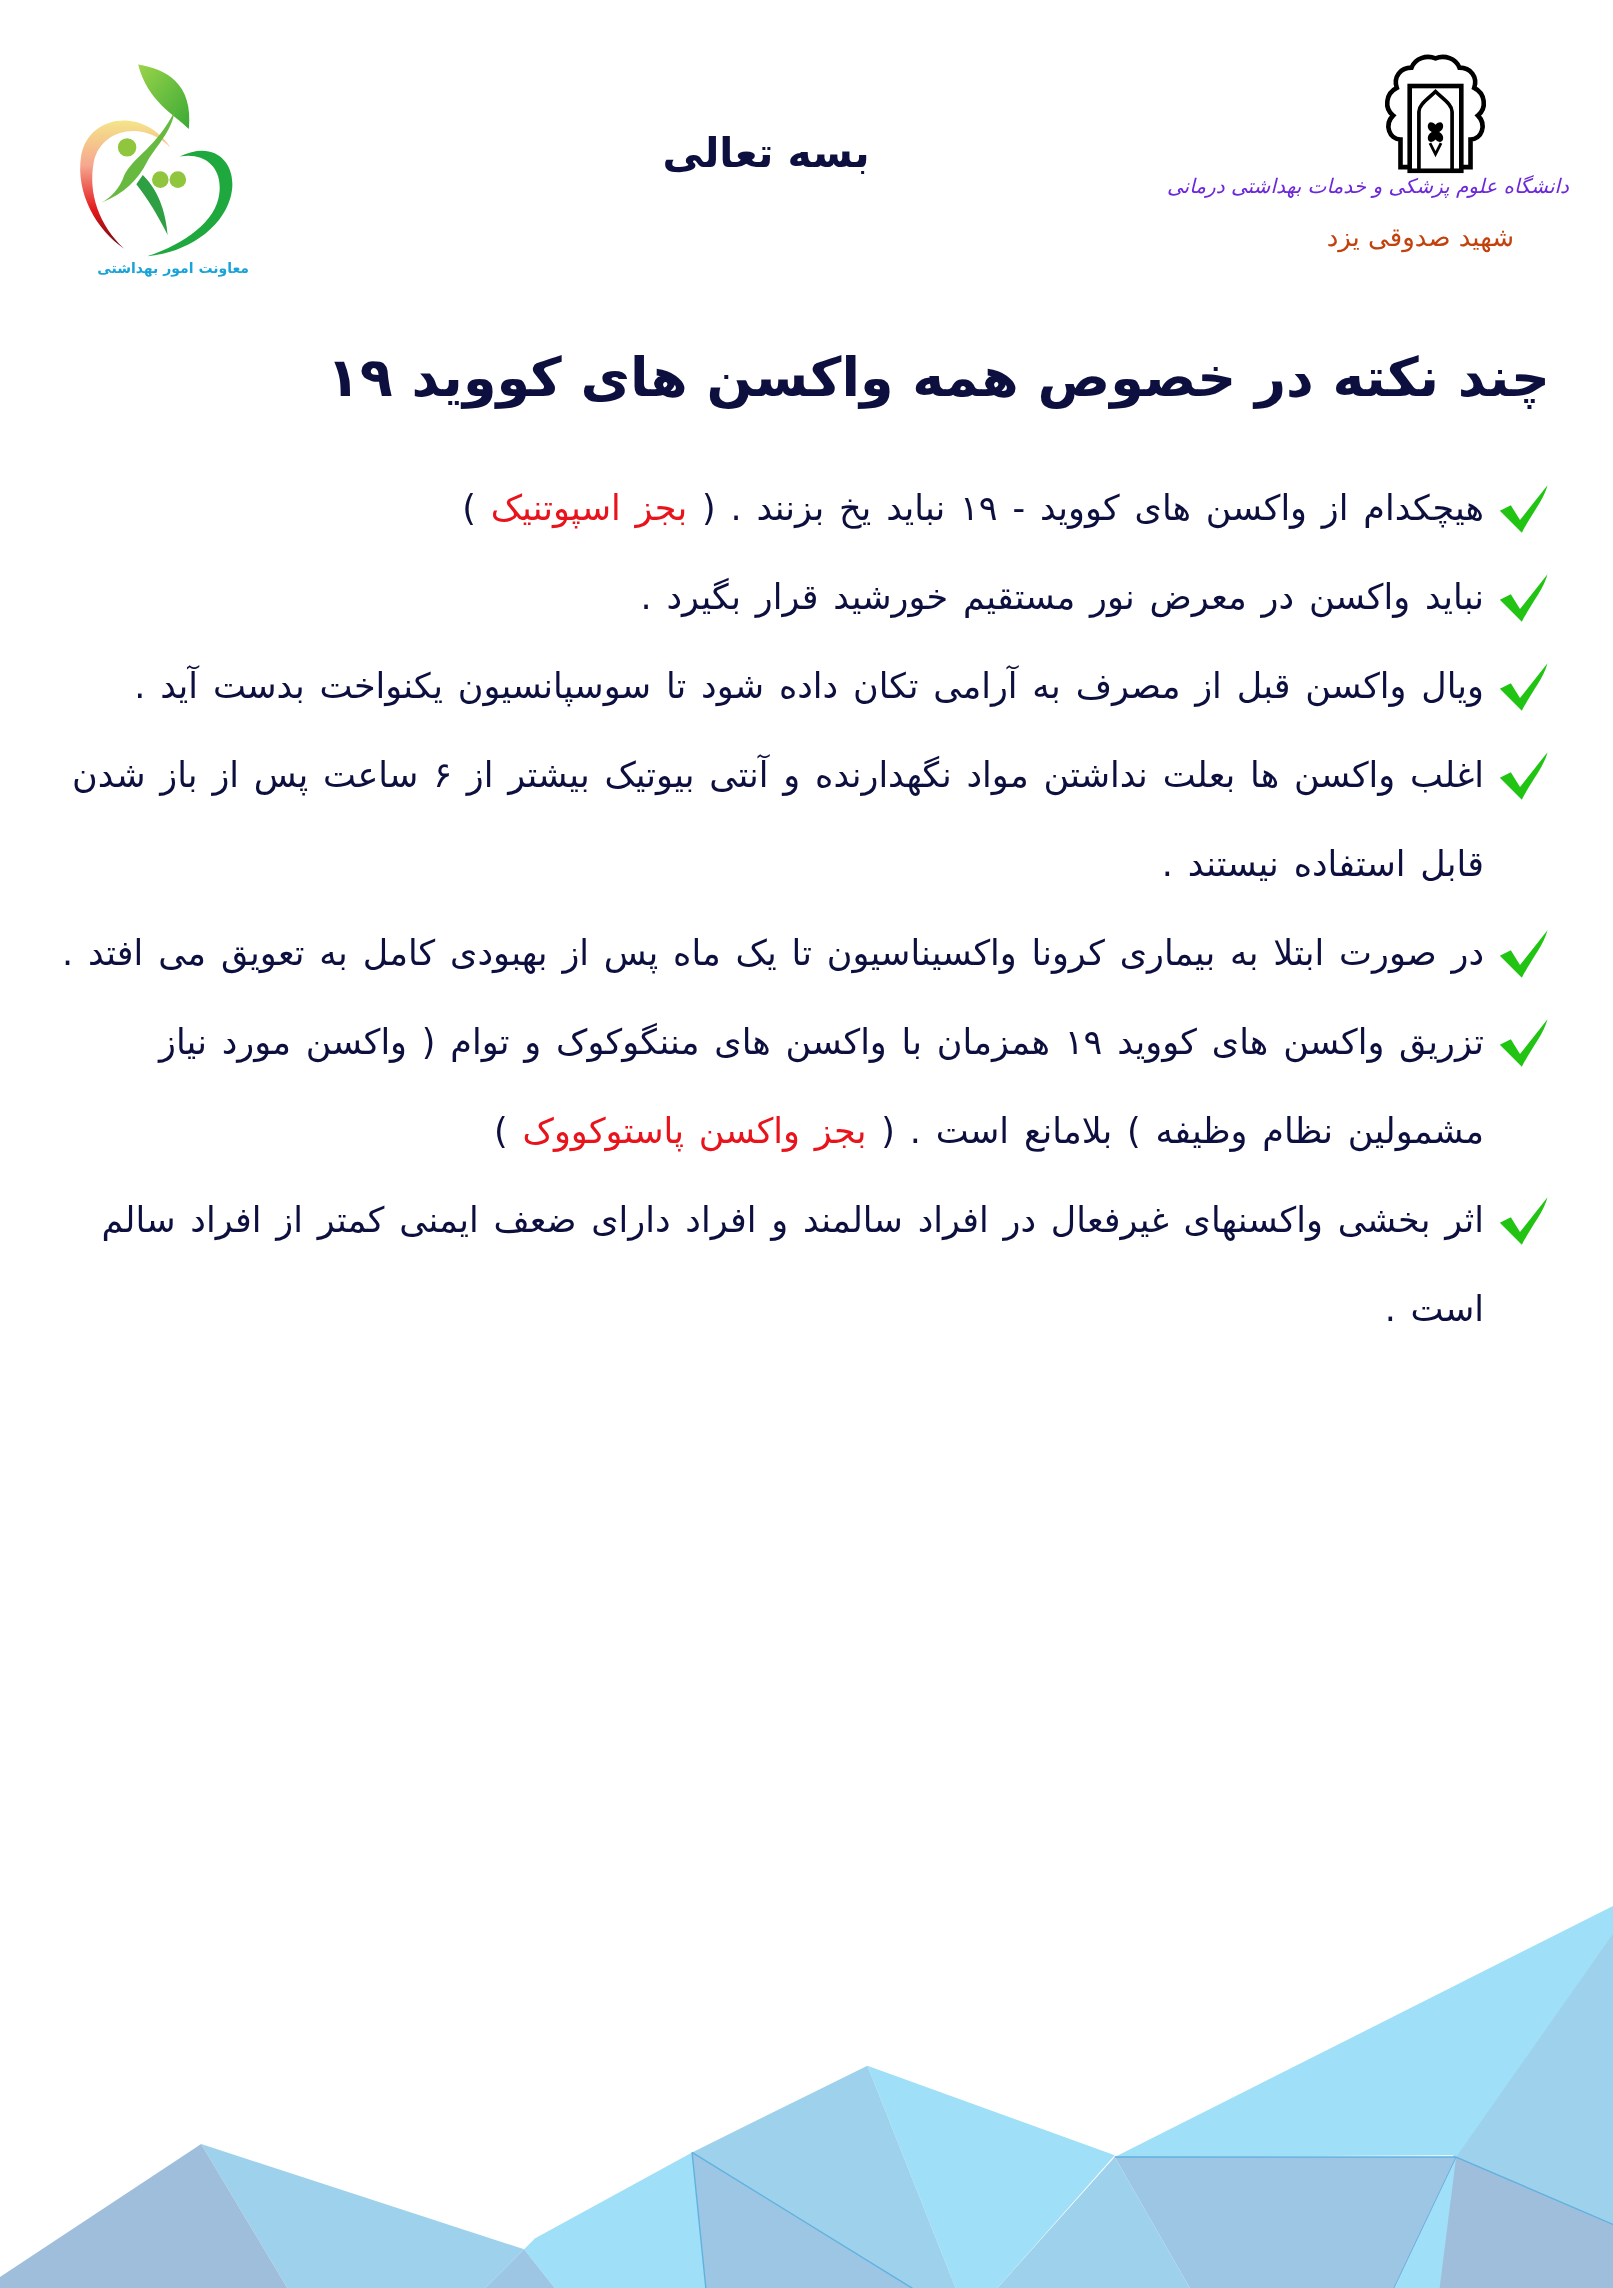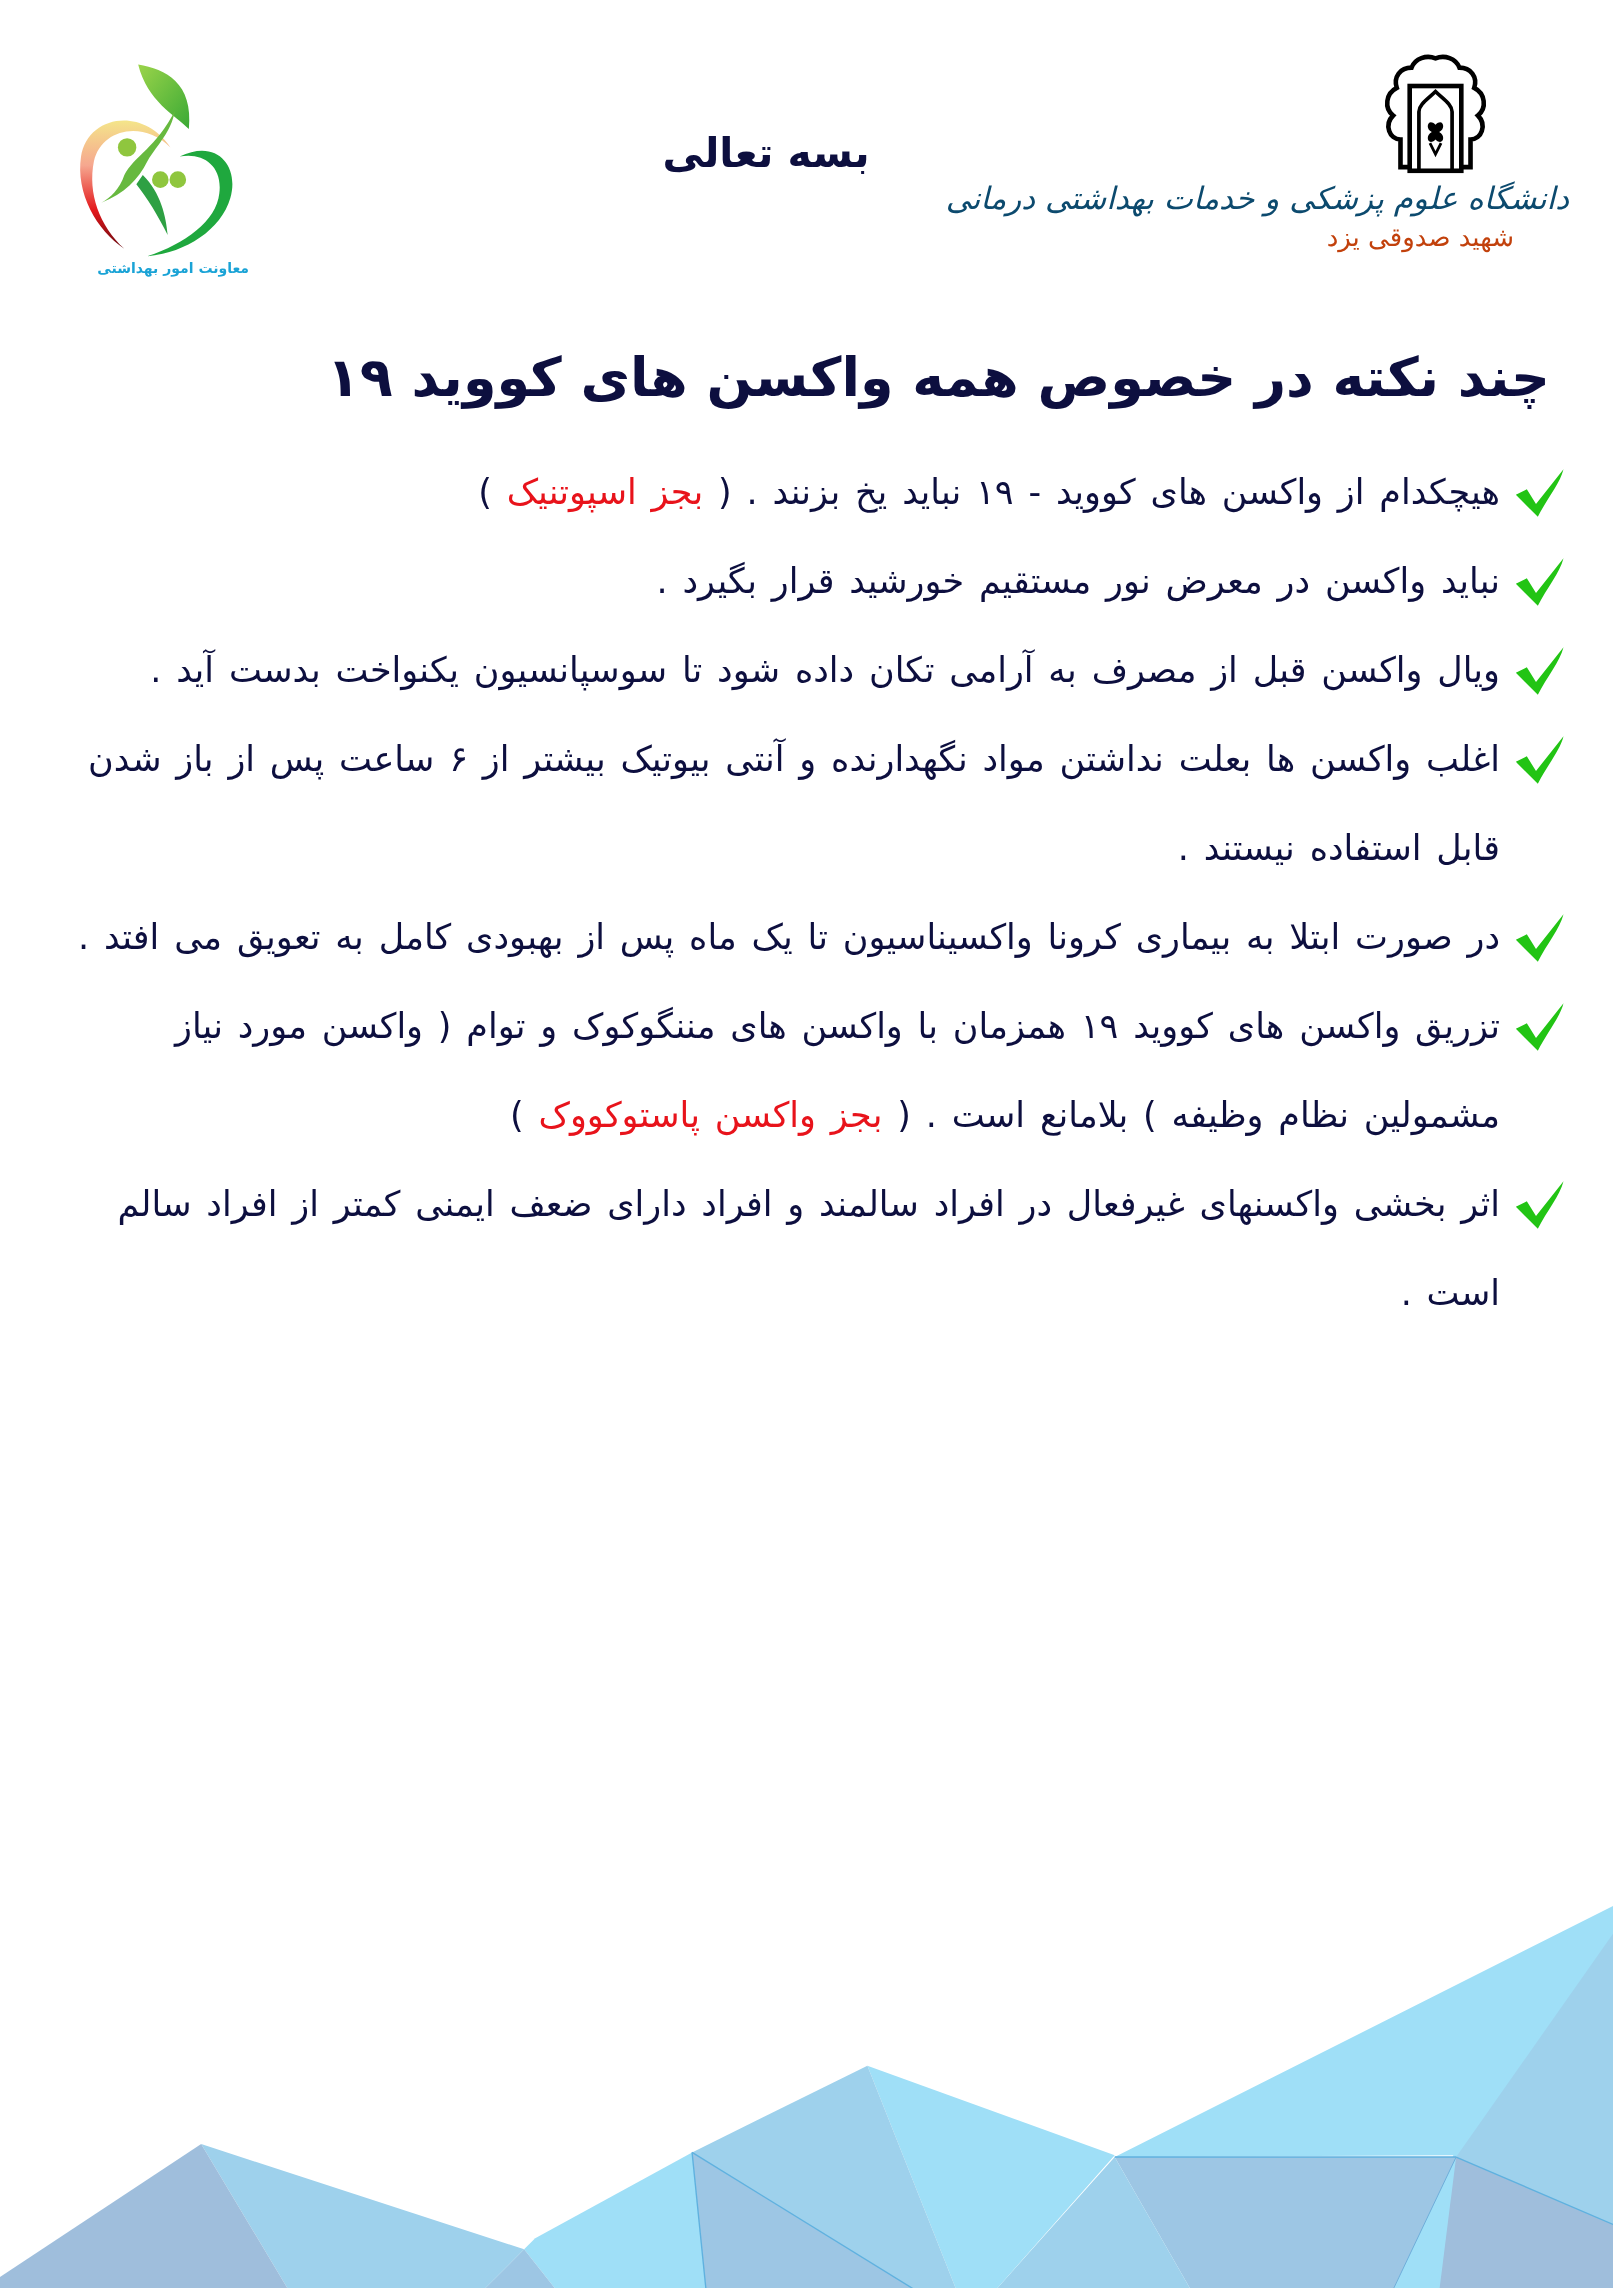--- a/index.html
+++ b/index.html
@@ -32,28 +32,28 @@
   .logo-right .emblem {
     position: absolute;
     left: 88px;
     top: 0;
     width: 129px;
     height: 129px;
   }
   .logo-right .uni-name-1 {
     position: absolute;
     right: 0;
-    top: 129px;
+    top: 123px;
     width: 286px;
     text-align: center;
     direction: rtl;
     font-family: "DejaVu Serif", serif;
     font-style: italic;
-    font-size: 31px;
-    color: #0c4a6e;
+    font-size: 20px;
+    color: #6d28d9;
     white-space: nowrap;
   }
   .logo-right .uni-name-2 {
     position: absolute;
     right: 55px;
     top: 171px;
     width: 185px;
     text-align: center;
     direction: rtl;
     font-family: "DejaVu Serif", serif;
@@ -110,21 +110,21 @@
     letter-spacing: 0.9px;
     white-space: nowrap;
   }
   
   .bullets {
     position: absolute;
     right: 44px;
     top: 448px;
     width: 1495px;
     direction: rtl;
-    margin: 0;
+    margin: 16px;
     padding: 0;
     list-style: none;
   }
   .bullet {
     position: relative;
     padding-right: 69px;
     font-size: 35px;
     line-height: 89px;
     color: #0d0f3f;
     text-align: right;

